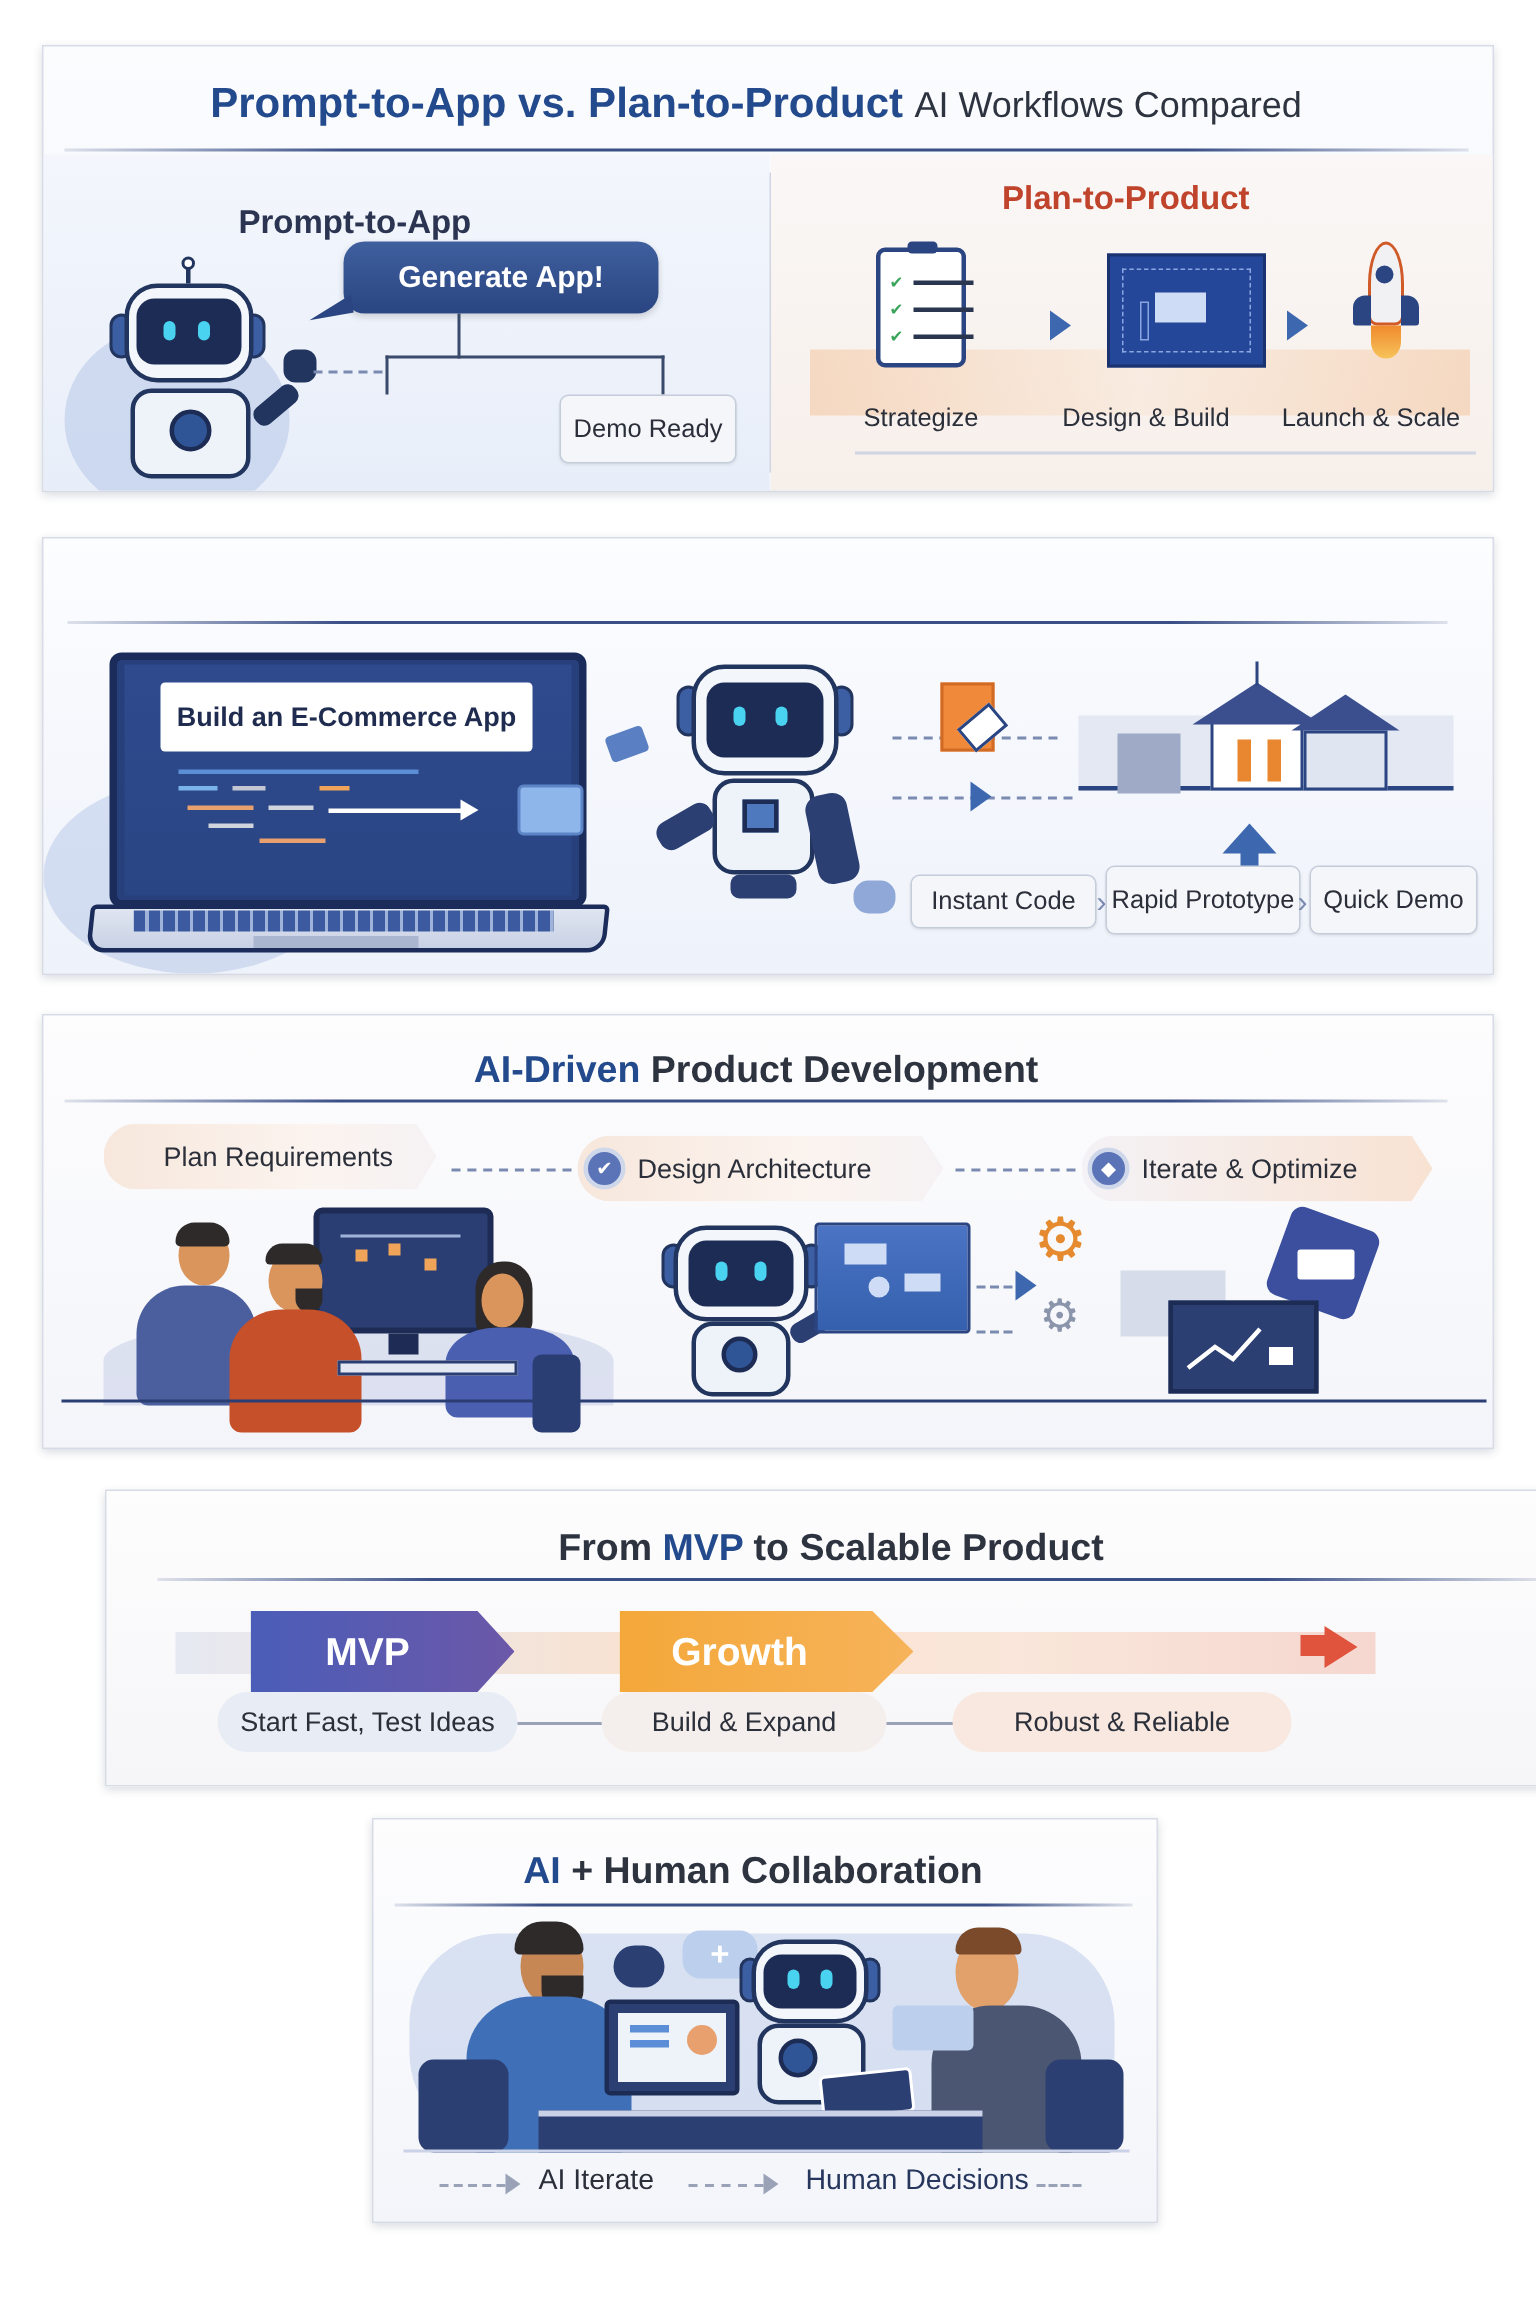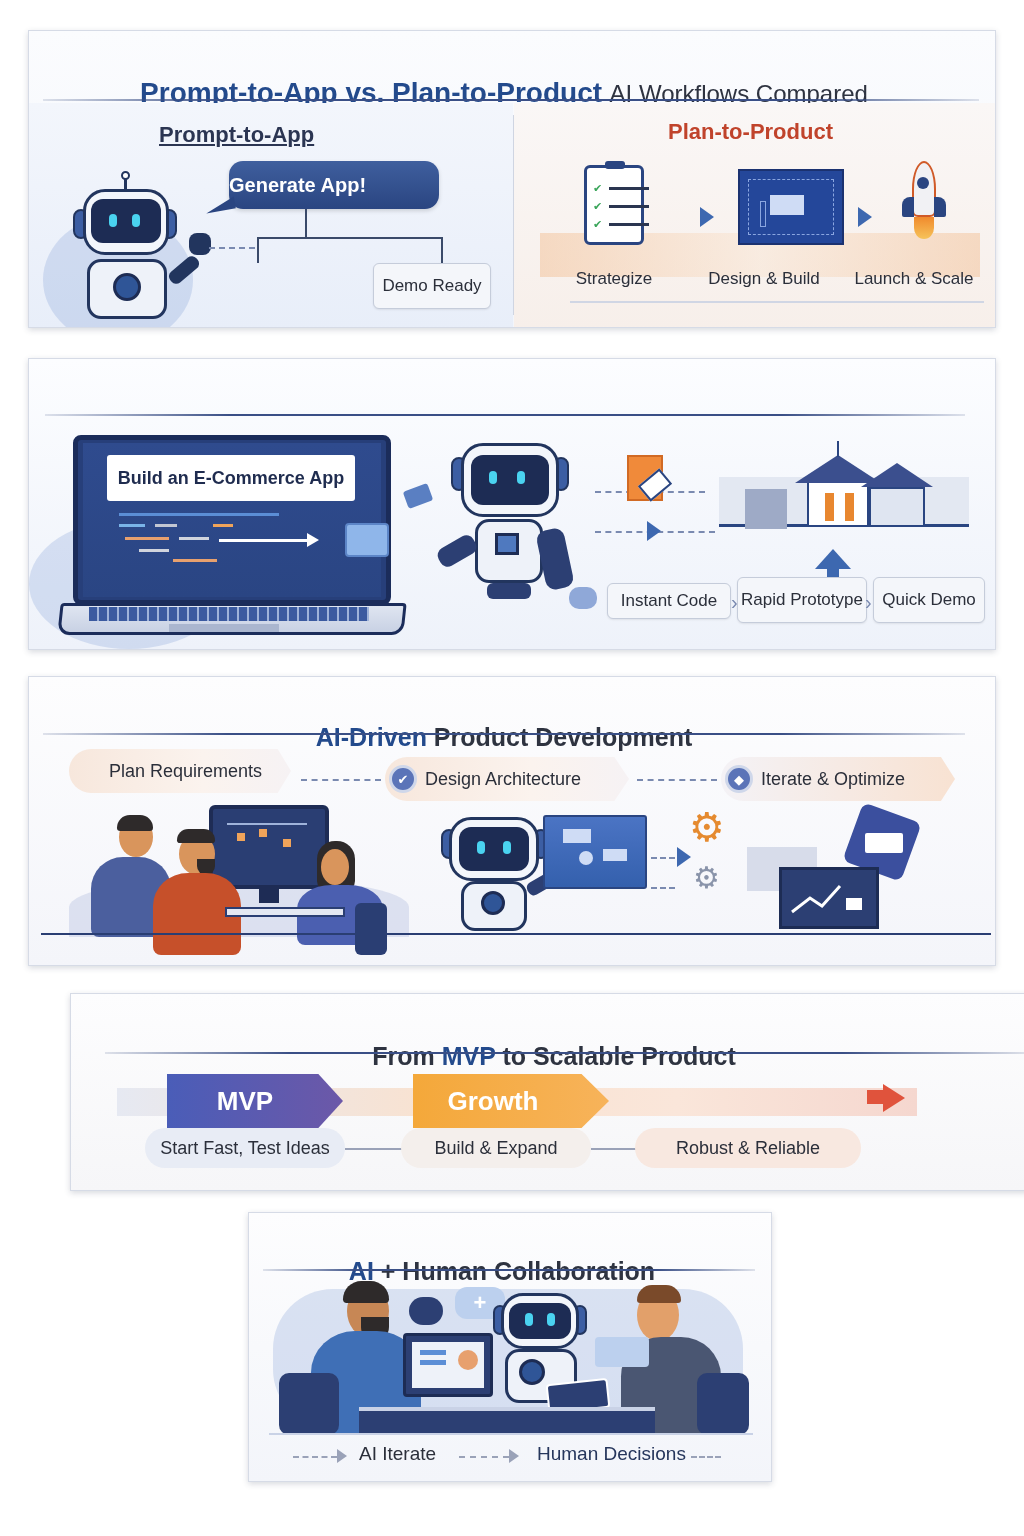--- a/index.html
+++ b/index.html
@@ -6,21 +6,21 @@
   body {
     width: 1024px; height: 1536px; background: #ffffff;
     font-family: "Liberation Sans", "DejaVu Sans", sans-serif;
     position: relative; overflow: hidden; color: #2b2f3a;
   }
   .panel {
     position: absolute; background: linear-gradient(180deg, #fbfcfe 0%, #f2f5fb 100%);
     border: 1px solid #d6dbe6; box-shadow: 0 2px 6px rgba(40,50,80,0.18);
     overflow: hidden;
   }
-  .ptitle { position: absolute; left: 0; right: 16px; text-align: center; font-weight: bold; color: #2e3340; margin-top: 24px; }
+  .ptitle { position: absolute; left: 0; right: 16px; text-align: center; font-weight: bold; color: #2e3340; }
   .accent { color: #234a8c; }
   .rule { position: absolute; height: 2px; background: linear-gradient(90deg, rgba(60,80,130,0.15), #3a4f86 20%, #3a4f86 80%, rgba(60,80,130,0.15)); }
   .robot-head { position: absolute; background: #f3f6fb; border: 3px solid #22355e; border-radius: 22px; }
   .robot-visor { position: absolute; background: #1d2c54; border-radius: 12px; }
   .eye { position: absolute; width: 8px; height: 13px; background: #4ad3f0; border-radius: 4px; }
   .ear { position: absolute; background: #3c5ea3; border-radius: 8px; border: 2px solid #22355e; }
   .robot-body { position: absolute; background: #eef2f9; border: 3px solid #22355e; border-radius: 14px; }
   .chest { position: absolute; border-radius: 50%; background: #2f5597; border: 3px solid #1d2c54; }
   .blob { position: absolute; border-radius: 50%; background: rgba(120,150,210,0.25); }
   .tag {
@@ -61,39 +61,39 @@
 <body>
 
 <div class="panel" style="left:28px;top:30px;width:968px;height:298px;">
   <div class="ptitle" style="top:22px;font-size:27px;">
     <span class="accent" style="font-size:28px;">Prompt-to-App vs. Plan-to-Product</span>
     <span style="font-weight:normal;font-size:24px;">AI Workflows Compared</span>
   </div>
   <div class="rule" style="left:14px;right:16px;top:68px;"></div>
 
   <div style="position:absolute;left:0;top:72px;width:484px;height:226px;background:linear-gradient(180deg,#f3f6fc,#e8eef9);">
-    <div style="position:absolute;left:130px;top:19px;font-size:22px;font-weight:bold;color:#2b3552;text-decoration:underline;">Prompt-to-App</div>
+    <div style="position:absolute;left:130px;top:32px;font-size:22px;font-weight:bold;color:#2b3552;">Prompt-to-App</div>
     <div class="blob" style="left:14px;top:112px;width:150px;height:130px;"></div>
 
     <div>
       <div style="position:absolute;left:92px;top:68px;width:9px;height:9px;border-radius:50%;border:2px solid #22355e;background:#fff;"></div>
       <div style="position:absolute;left:95px;top:76px;width:3px;height:10px;background:#22355e;"></div>
       <div class="ear" style="left:44px;top:106px;width:16px;height:30px;"></div>
       <div class="ear" style="left:132px;top:106px;width:16px;height:30px;"></div>
       <div class="robot-head" style="left:54px;top:86px;width:86px;height:66px;"></div>
       <div class="robot-visor" style="left:62px;top:96px;width:70px;height:44px;"></div>
       <div class="eye" style="left:80px;top:111px;"></div>
       <div class="eye" style="left:103px;top:111px;"></div>
       <div class="robot-body" style="left:58px;top:156px;width:80px;height:60px;"></div>
       <div class="chest" style="left:84px;top:170px;width:28px;height:28px;"></div>
       <div style="position:absolute;left:138px;top:160px;width:34px;height:14px;background:#22355e;transform:rotate(-40deg);border-radius:6px;"></div>
       <div style="position:absolute;left:160px;top:130px;width:22px;height:22px;background:#22355e;border-radius:8px;"></div>
     </div>
 
-    <div style="position:absolute;left:200px;top:58px;width:210px;height:48px;background:linear-gradient(180deg,#3f5f9e,#2a4581);border-radius:14px;display:flex;align-items:center;box-shadow:0 2px 4px rgba(0,0,0,0.15);">
+    <div style="position:absolute;left:200px;top:58px;width:210px;height:48px;background:linear-gradient(180deg,#3f5f9e,#2a4581);border-radius:14px;display:flex;align-items:center;justify-content:center;box-shadow:0 2px 4px rgba(0,0,0,0.15);">
       <span style="color:#fff;font-size:20px;font-weight:bold;">Generate App!</span>
     </div>
     <div style="position:absolute;left:176px;top:96px;width:0;height:0;border-top:12px solid transparent;border-right:30px solid #2a4581;border-bottom:0 solid transparent;transform:rotate(-10deg);"></div>
 
     <div class="line" style="left:276px;top:106px;width:2px;height:30px;"></div>
     <div class="line" style="left:228px;top:134px;width:186px;height:2px;"></div>
     <div class="line" style="left:228px;top:134px;width:2px;height:26px;"></div>
     <div class="line" style="left:412px;top:134px;width:2px;height:26px;"></div>
     <div class="dash" style="left:180px;top:144px;width:46px;"></div>
     <div class="tag" style="left:344px;top:160px;width:118px;height:46px;">

